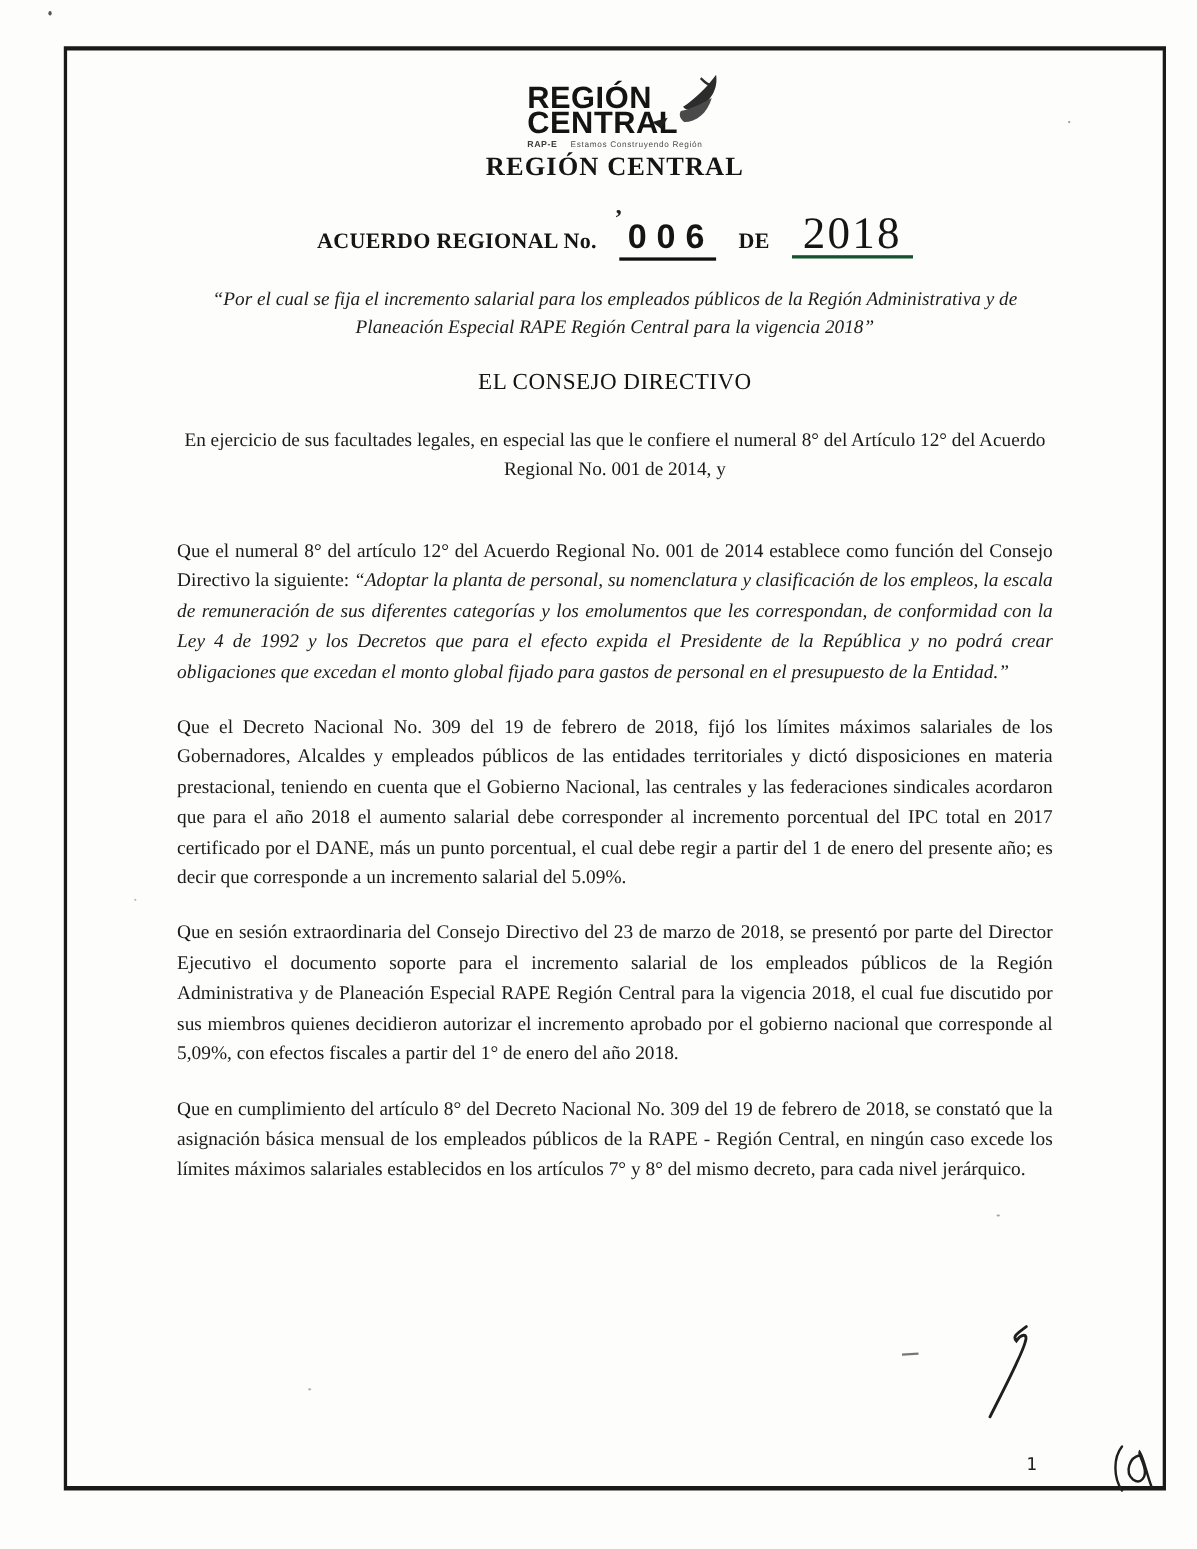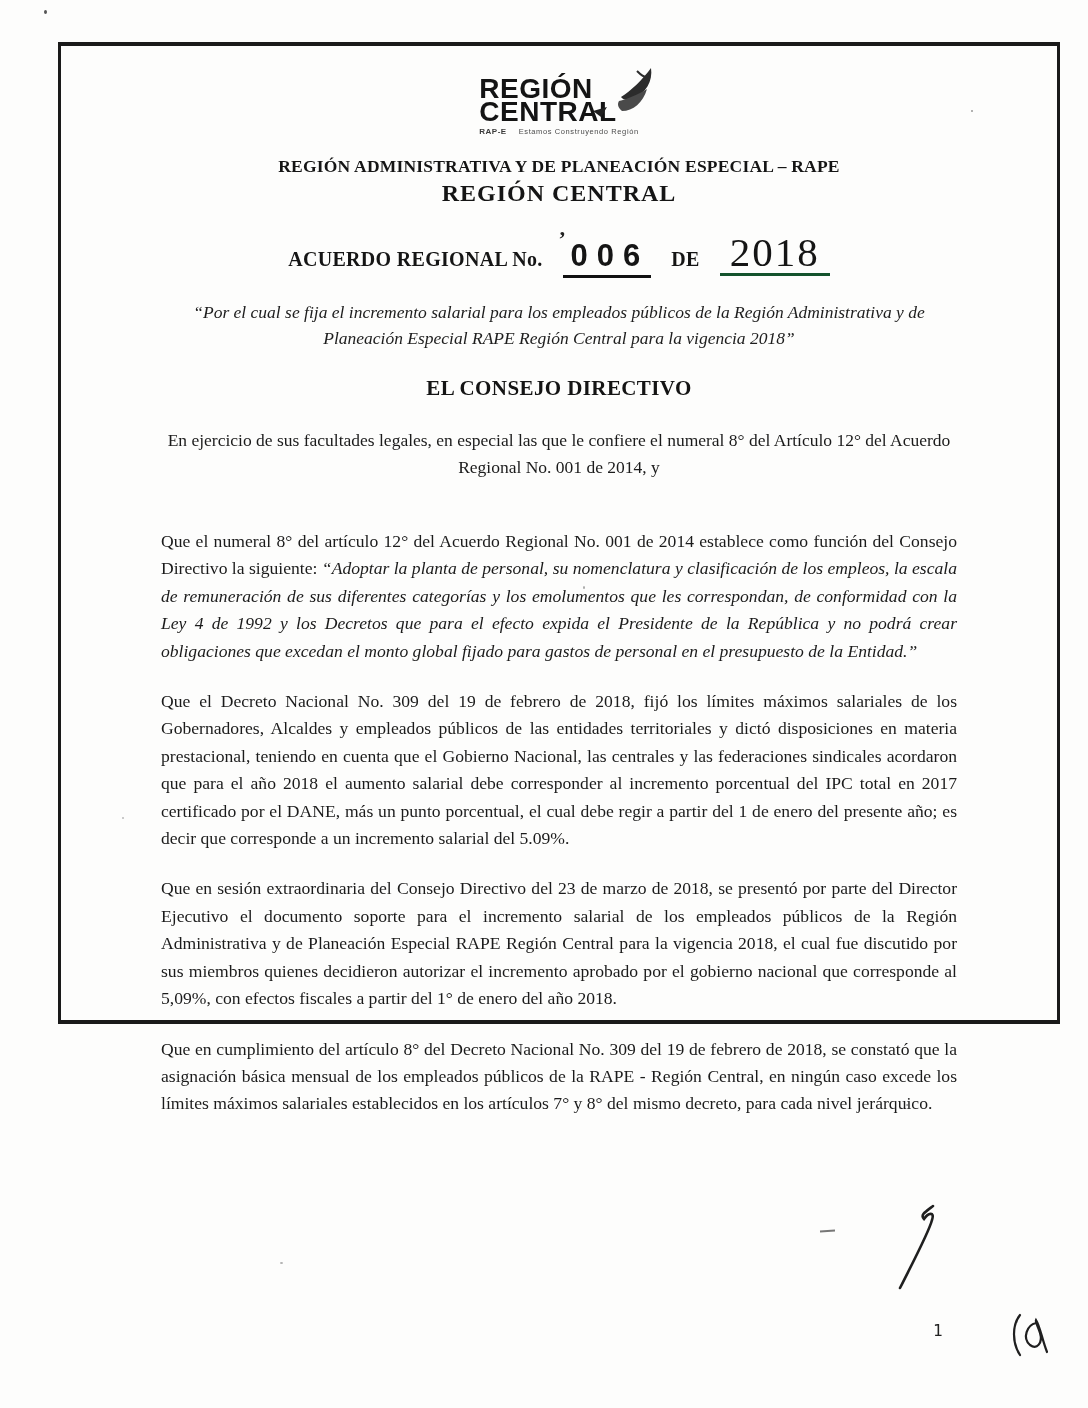--- a/index.html
+++ b/index.html
@@ -3,21 +3,21 @@
 <meta charset="utf-8">
 <style>
   html,body{margin:0;padding:0;}
   body{
     width:1088px;height:1408px;position:relative;overflow:hidden;
     background:#fdfdfc;color:#1b1b1b;
     font-family:"Liberation Serif", serif;
     -webkit-font-smoothing:antialiased;
   }
   .doc-border{
-    position:absolute;left:58px;top:42px;width:1002px;height:982px;
+    position:absolute;left:58px;top:42px;width:1002px;height:1313px;
     border:4px solid #1a1a1a;border-left-width:3px;border-right-width:3px;
     box-sizing:border-box;padding:0 100px;background:transparent;
   }
   
   .logo{position:relative;width:fit-content;margin:31px auto 0;}
   .logo-text{
     font-family:"Liberation Sans", sans-serif;font-weight:bold;color:#141414;
     font-size:28px;line-height:23px;letter-spacing:.5px;
   }
   .logo-wing{position:absolute;left:112px;top:-10px;}
@@ -42,21 +42,21 @@
     position:absolute;left:-4px;top:-12px;font-size:22px;color:#222;font-family:"Liberation Serif",serif;
   }
   .acuerdo-year{
     font-size:41px;font-weight:normal;letter-spacing:2px;
     padding:0 10px 0px 10px;border-bottom:3px solid #14532d;line-height:1;
   }
   .subject{
     margin:21px auto 0;max-width:836px;text-align:center;
     font-style:italic;font-size:17.5px;line-height:26px;color:#1d1d1d;
   }
-  .h-consejo{margin-top:25px;text-align:center;font-weight:bold;font-size:21px;letter-spacing:.4px;color:#141414;}
+  .h-consejo{margin-top:25px;text-align:center;font-weight:normal;font-size:21px;letter-spacing:.4px;color:#141414;}
   .intro{
     margin:26px auto 0;max-width:800px;text-align:center;
     font-size:17.5px;line-height:27px;
   }
   .h-considerando{margin-top:56px;text-align:center;font-weight:bold;font-size:20.5px;letter-spacing:.6px;color:#141414;}
   
   .body-par{
     margin:23px 0 0;text-align:justify;font-size:17.6px;line-height:27.4px;color:#1b1b1b;
     text-justify:inter-word;
   }
@@ -100,21 +100,20 @@
         <path d="M2 44 L 16 40 L 10 50 Z" fill="#1f1f1f"></path>
         <path d="M46 4 C 50 8, 52 10, 55 10" stroke="#2c2c2c" stroke-width="2" fill="none"></path>
       </svg>
     </span>
     <div class="logo-sub">
       <span class="logo-acronym">RAP-E</span>
       <span class="logo-tagline">Estamos Construyendo Región</span>
     </div>
   </div>
 
-  <div class="org-line">REGIÓN ADMINISTRATIVA Y DE PLANEACIÓN ESPECIAL – RAPE</div>
   <div class="org-name">REGIÓN CENTRAL</div>
 
   <div class="acuerdo-row">
     <span class="acuerdo-prefix">ACUERDO REGIONAL No.</span>
     <span class="acuerdo-number">
       <span class="stray-tick">’</span><span>006</span>
     </span>
     <span class="acuerdo-de">DE</span>
     <span class="acuerdo-year">2018</span>
   </div>

